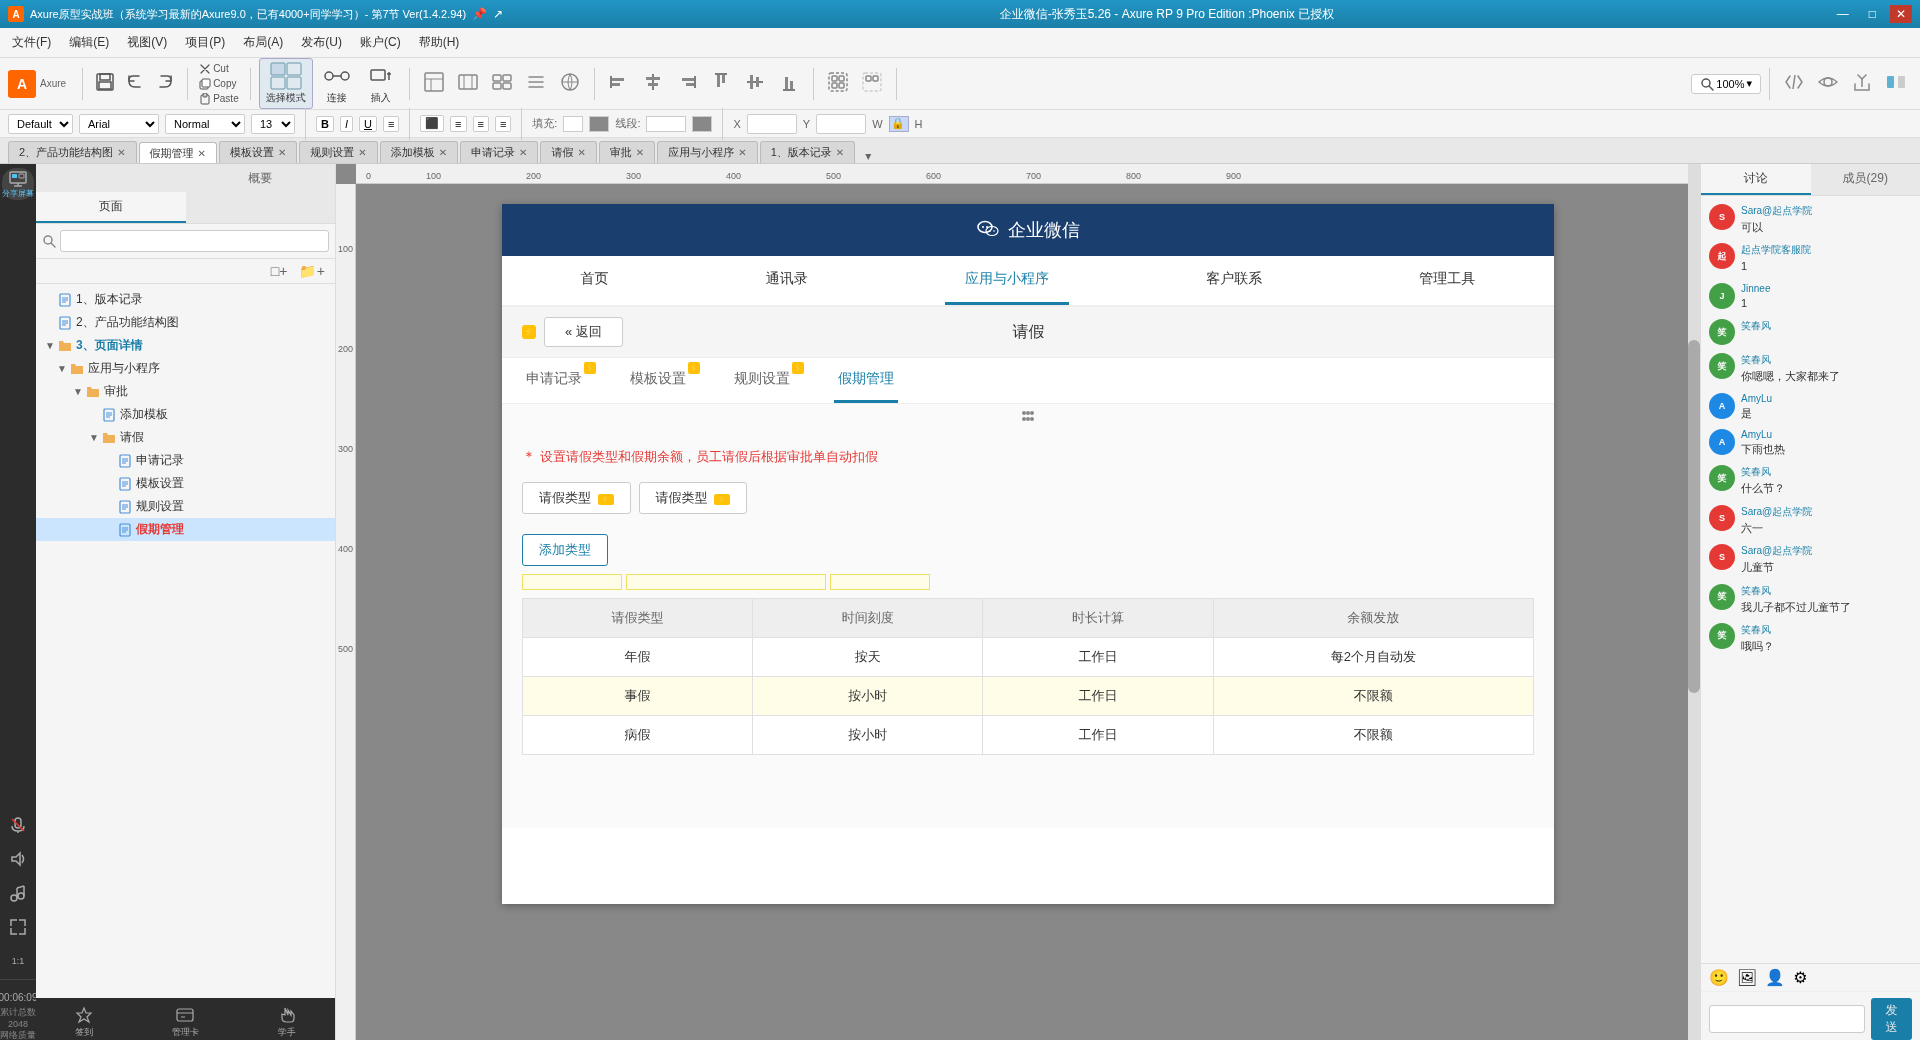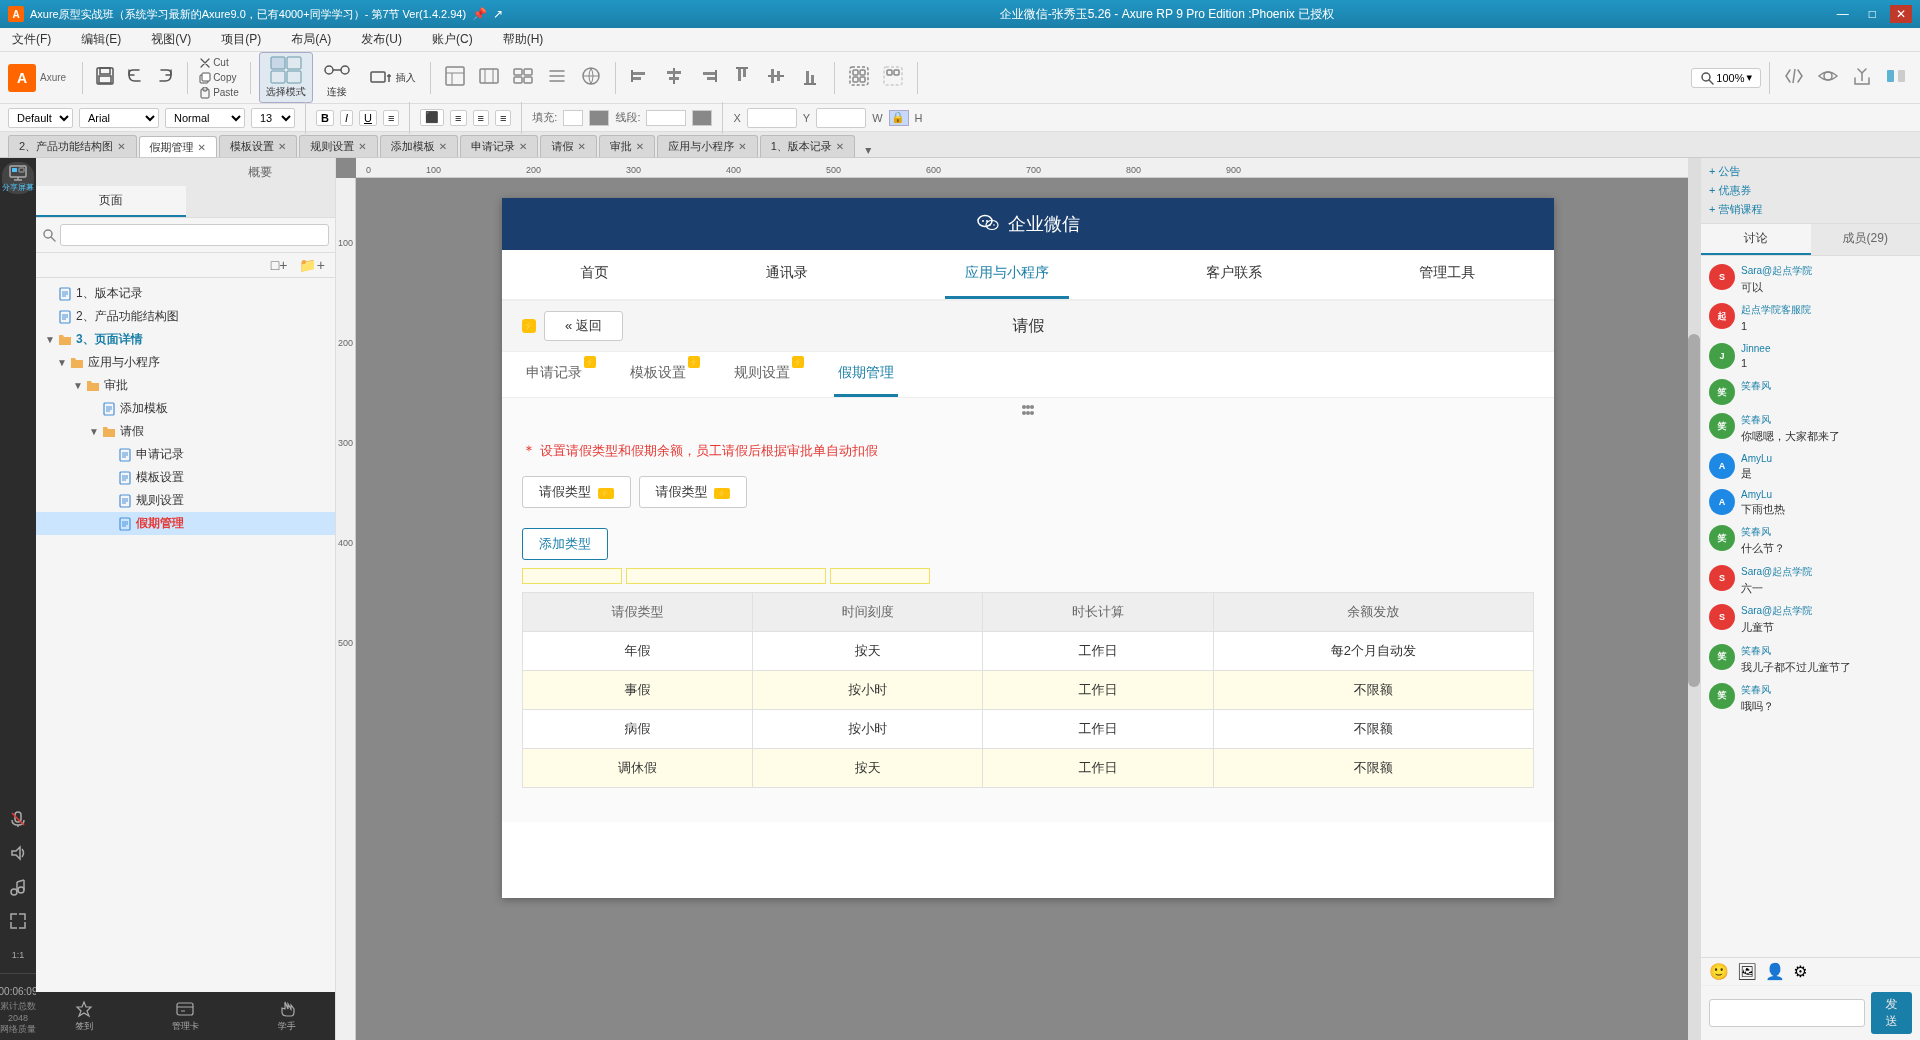--- a/index.html
+++ b/index.html
@@ -17,27 +17,27 @@
       font-size: 11px;
     }
     #titlebar-left { display: flex; align-items: center; gap: 6px; }
     #titlebar-center { flex: 1; text-align: center; font-size: 12px; }
     #titlebar-right { display: flex; gap: 8px; }
     .titlebar-btn { color: white; cursor: pointer; font-size: 12px; padding: 2px 6px; }
     .axure-logo { width: 16px; height: 16px; background: #ff6600; border-radius: 2px; display: flex; align-items: center; justify-content: center; color: white; font-weight: bold; font-size: 10px; }
 
     
     #menubar {
-      height: 24px;
+      height: 30px;
       background: #f5f5f5;
       border-bottom: 1px solid #ddd;
       display: flex;
       align-items: center;
       padding: 0 4px;
-      gap: 14px;
+      gap: 2px;
     }
     .menu-item { padding: 2px 8px; cursor: pointer; font-size: 12px; color: #333; border-radius: 2px; }
 
     
     #toolbar {
       height: 52px;
       background: #f5f5f5;
       border-bottom: 1px solid #ddd;
       display: flex;
       align-items: center;
@@ -304,21 +304,21 @@
     }
     .select-mode-btn {
       display: flex; flex-direction: column; align-items: center; background: #e0e8f0;
       border: 1px solid #aac; border-radius: 3px; padding: 3px 6px; cursor: pointer; gap: 1px;
     }
     .connect-btn {
       display: flex; flex-direction: column; align-items: center; padding: 3px 6px;
       cursor: pointer; gap: 1px; border-radius: 3px;
     }
     .insert-btn {
-      display: flex; flex-direction: row; align-items: center; padding: 3px 6px;
+      display: flex; flex-direction: column; align-items: center; padding: 3px 6px;
       cursor: pointer; gap: 1px; border-radius: 3px;
     }
 
     
     .zoom-indicator {
       border: 1px solid #ccc; background: white; padding: 2px 8px; border-radius: 3px;
       font-size: 11px; cursor: pointer; display: flex; align-items: center; gap: 2px;
     }
 
     .sidebar-new-btn {
@@ -1008,53 +1008,34 @@
                   <td>
                     <span>按小时</span>
                   </td>
                   <td>
                     <span>工作日</span>
                   </td>
                   <td>
                     <span>不限额</span>
                   </td>
                 </tr>
-                <tr>
-                  <td>
-                    <span>调休假</span>
-                  </td>
-                  <td>
-                    <span>按天</span>
-                  </td>
-                  <td>
-                    <span>工作日</span>
-                  </td>
-                  <td>
-                    <span>不限额</span>
-                  </td>
-                </tr>
               </tbody>
             </table>
           </div>
         </div>
       </div>
     </div>
 
     <div class="scrollbar-indicator">
       <div class="scrollbar-thumb"></div>
     </div>
   </div>
 
   <div id="right-panel">
 
-    <div style="background:#e8e8e8;padding:4px 8px;border-bottom:1px solid #ddd;font-size:11px;color:#1a7fa8;">
-      <div style="cursor:pointer;padding:2px 0;">+ 公告</div>
-      <div style="cursor:pointer;padding:2px 0;">+ 优惠券</div>
-      <div style="cursor:pointer;padding:2px 0;">+ 营销课程</div>
-    </div>
 
     <div id="right-panel-tabs">
       <div class="right-tab active">讨论</div>
       <div class="right-tab">成员(29)</div>
     </div>
 
     <div id="right-panel-content">
       <div class="chat-section">
 
         <div class="chat-message">

